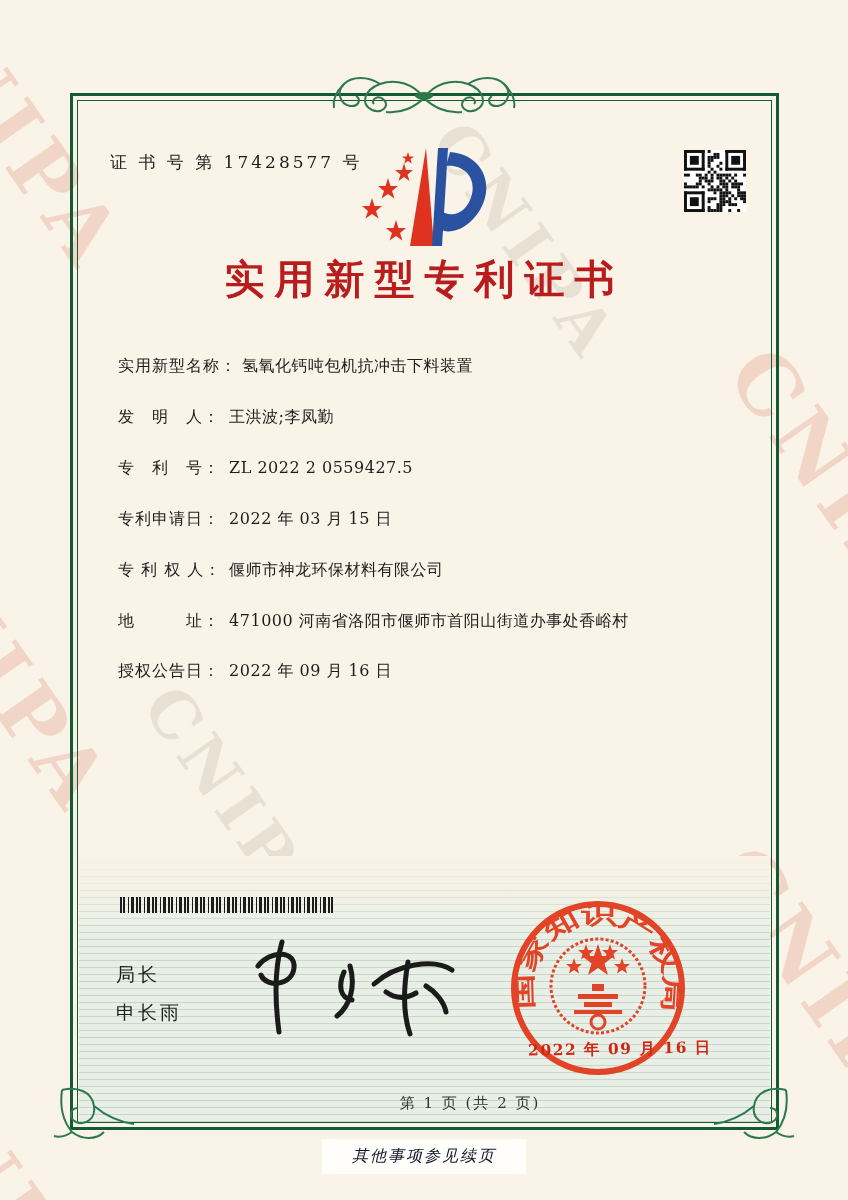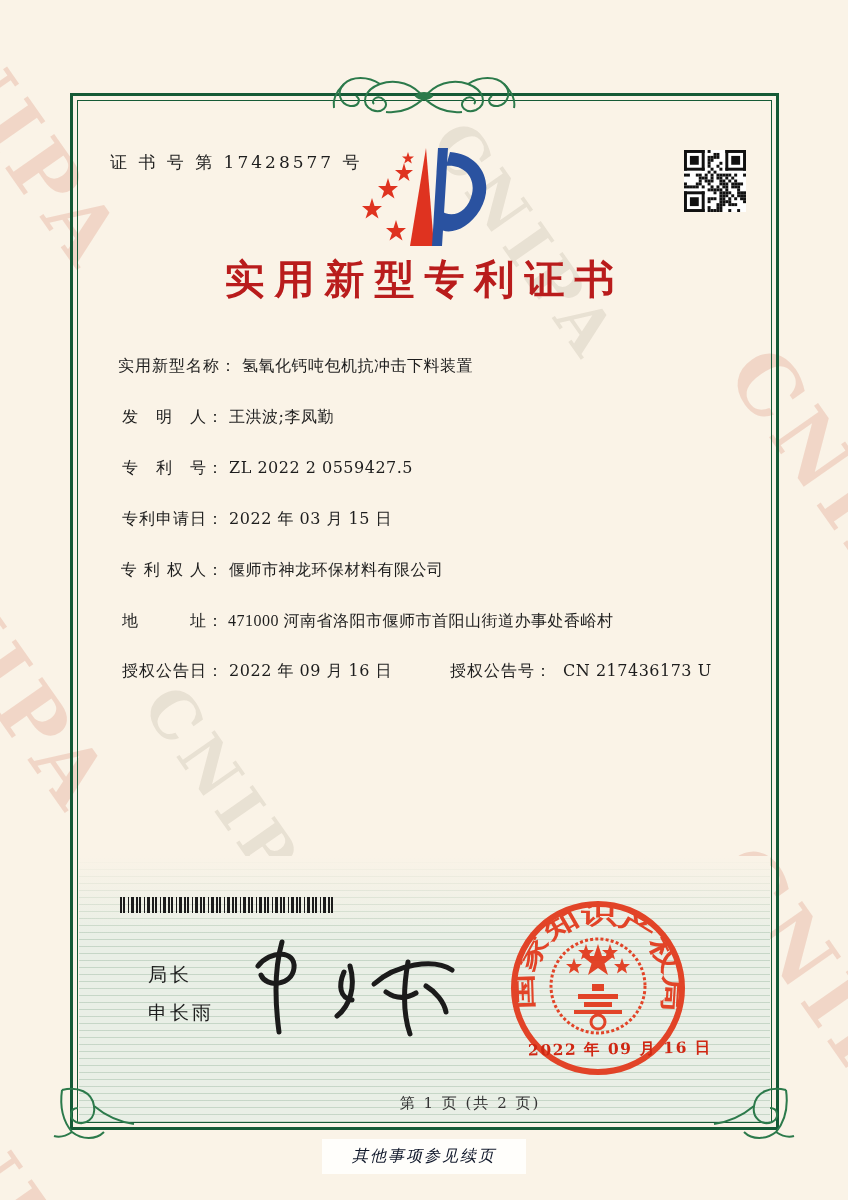--- a/index.html
+++ b/index.html
@@ -46,34 +46,34 @@
   }
   .ornament { position:absolute; z-index:3; pointer-events:none; }
   
   .abs { position:absolute; z-index:4; }
   .cert-no { left:110px; top:151px; font-size:17px; letter-spacing:3px; color:#1d1d1d; }
   .title {
     left:70px; top:252px; width:709px; text-align:center;
     font-size:40px; font-weight:bold; letter-spacing:10px; color:#b91c1c;
   }
   .field-row { left:118px; width:650px; font-size:16px; color:#1d1d1d; white-space:nowrap; }
-  .field-row .lab { display:inline-block; min-width:106px; letter-spacing:1px;text-align:right; }
+  .field-row .lab { display:inline-block; min-width:106px; letter-spacing:1px; }
   .field-row .val { letter-spacing:0.5px;margin-top:36px; }
   .grant-no { position:absolute; left:267px; }
   .paras { left:118px; top:699px; width:644px; font-size:16.5px; line-height:2.05; color:#2a2a2a; z-index:4; }
   .paras p { text-indent:2em; font-style:italic; }
   .barcode {
     left:120px; top:897px; width:216px; height:16px; z-index:4;
     background:repeating-linear-gradient(90deg,
       #1c1c1c 0 2px, transparent 2px 3px,
       #1c1c1c 3px 5px, transparent 5px 8px,
       #1c1c1c 8px 9px, transparent 9px 11px,
       #1c1c1c 11px 14px, transparent 14px 16px);
   }
-  .officer { font-family:"DejaVu Sans", sans-serif; font-size:19px; color:#1c1c1c; letter-spacing:3px; z-index:4;margin-left:32px; }
+  .officer { font-family:"DejaVu Sans", sans-serif; font-size:19px; color:#1c1c1c; letter-spacing:3px; z-index:4; }
   .sig { left:238px; top:930px; z-index:5; }
   .seal { left:508px; top:898px; z-index:6; opacity:0.95; }
   .seal-date {
     left:528px; top:1039px; z-index:7; color:#cf2713; font-weight:bold;
     font-size:15.5px; letter-spacing:1.5px; transform:rotate(-1deg); white-space:nowrap;
   }
   .page-no { left:70px; top:1094px; width:800px; text-align:center; font-size:15px; color:#333; letter-spacing:2px; z-index:4; }
   .note-box {
     left:50%; top:1139px; transform:translateX(-50%);
     background:#fffefb; padding:7px 30px; font-size:16px; color:#0f172a;
@@ -310,31 +310,27 @@
   <span class="val">ZL 2022 2 0559427.5</span>
 </div>
 <div class="abs field-row" style="top:509px;">
   <span class="lab">专利申请日：</span>
   <span class="val">2022 年 03 月 15 日</span>
 </div>
 <div class="abs field-row" style="top:560px;">
   <span class="lab">专 利 权 人：</span>
   <span class="val">偃师市神龙环保材料有限公司</span>
 </div>
-<div class="abs field-row" style="top:611px;font-family:Liberation Serif, serif;">
+<div class="abs field-row" style="top:611px;">
   <span class="lab">地　　　址：</span>
   <span class="val">471000 河南省洛阳市偃师市首阳山街道办事处香峪村</span>
 </div>
 <div class="abs field-row" style="top:661px;">
   <span class="lab">授权公告日：</span>
   <span class="val">2022 年 09 月 16 日</span>
-  <span class="grant-no" style="left:332px;">
-    <span class="lab" style="min-width:0; margin-right:6px;">授权公告号：</span>
-    <span class="val">CN 217436173 U</span>
-  </span>
 </div>
 
 <div class="abs paras">
 </div>
 
 <div class="abs barcode"></div>
 
 <div class="abs officer" style="left:116px; top:962px;">局长</div>
 <div class="abs officer" style="left:116px; top:1000px;">申长雨</div>
 

